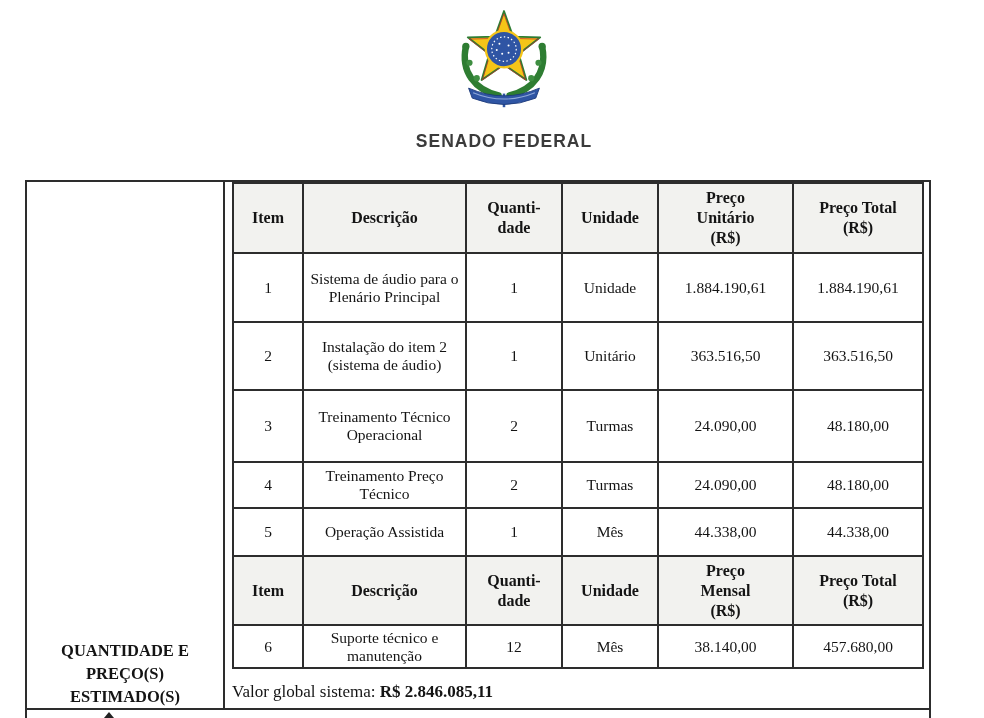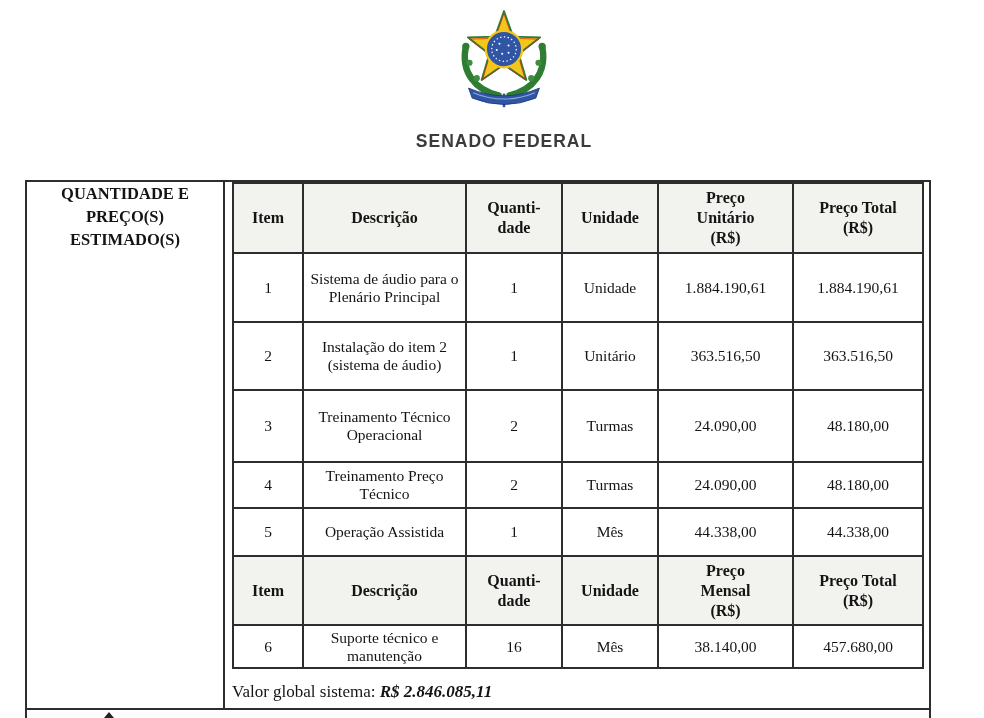--- a/index.html
+++ b/index.html
@@ -36,21 +36,21 @@
   }
   .outer-row{
     display:flex;
     height:526px;
     border-bottom:2px solid #2d2d2d;
   }
   .label-cell{
     width:198px;
     box-sizing:border-box;
     border-right:2px solid #2d2d2d;
-    display:flex;align-items:flex-start;justify-content:center;
+    display:flex;align-items:flex-end;justify-content:center;
     text-align:center;
     font-weight:bold;
     font-size:16.5px;
     line-height:1.4;
     padding:0 12px;
   }
   .content-cell{
     flex:1;
     box-sizing:border-box;
     padding:0 5px 0 7px;
@@ -85,21 +85,21 @@
   }
   tr.h70{height:70px} tr.h69{height:69px} tr.h68{height:68px}
   tr.h72{height:72px} tr.h46{height:46px} tr.h48{height:48px}
   tr.h43{height:43px}
 
   
   .global-line{
     margin:13px 0 0 0;
     font-size:17px;
   }
-  .global-line .val{font-weight:bold;font-style:italic;}
+  .global-line .val{font-weight:bold;}
 
   
   .next-row-stub{height:10px;position:relative;}
   .cutoff-fragment{
     position:absolute;left:77px;top:2px;
     width:0;height:0;
     border-left:5px solid transparent;
     border-right:5px solid transparent;
     border-bottom:6px solid #222;
   }
@@ -223,21 +223,21 @@
               <th>Preço
 Mensal
 (R$)</th>
               <th>Preço Total
 (R$)</th>
             </tr>
 
             <tr class="h43">
               <td>6</td>
               <td class="desc">Suporte técnico e manutenção</td>
-              <td>16</td>
+              <td>12</td>
               <td>Mês</td>
               <td>38.140,00</td>
               <td>457.680,00</td>
             </tr>
           </tbody>
         </table>
 
         <p class="global-line">
           <span>Valor global sistema:</span>
           <span class="val"> R$ 2.846.085,11</span>

